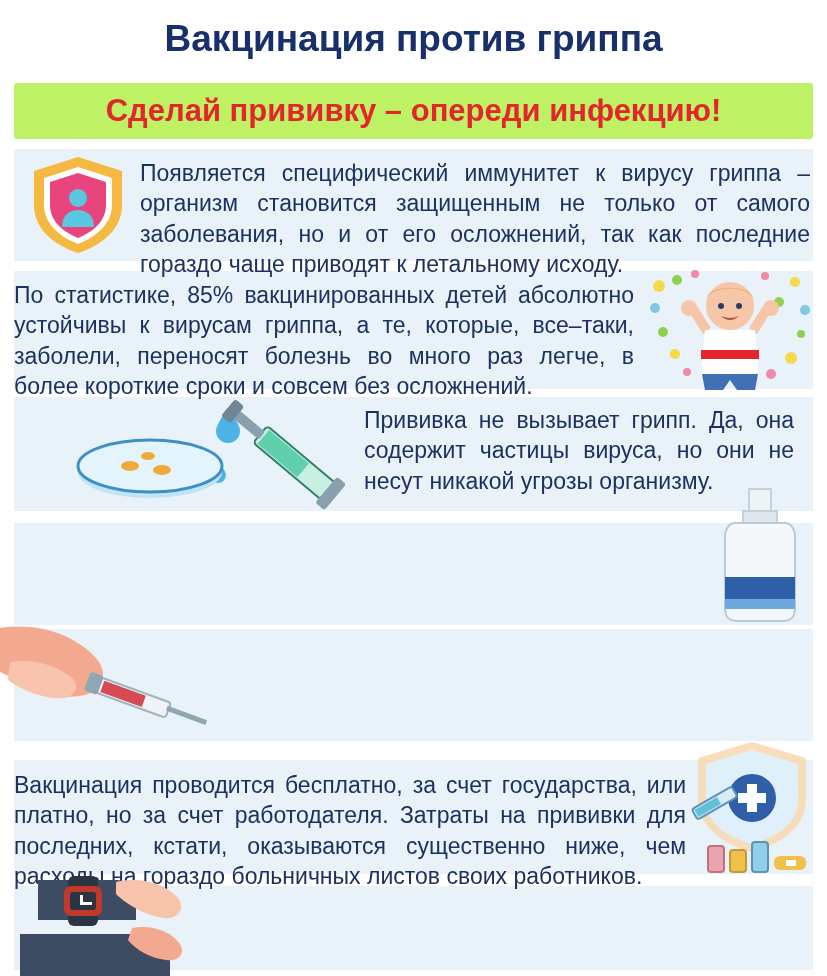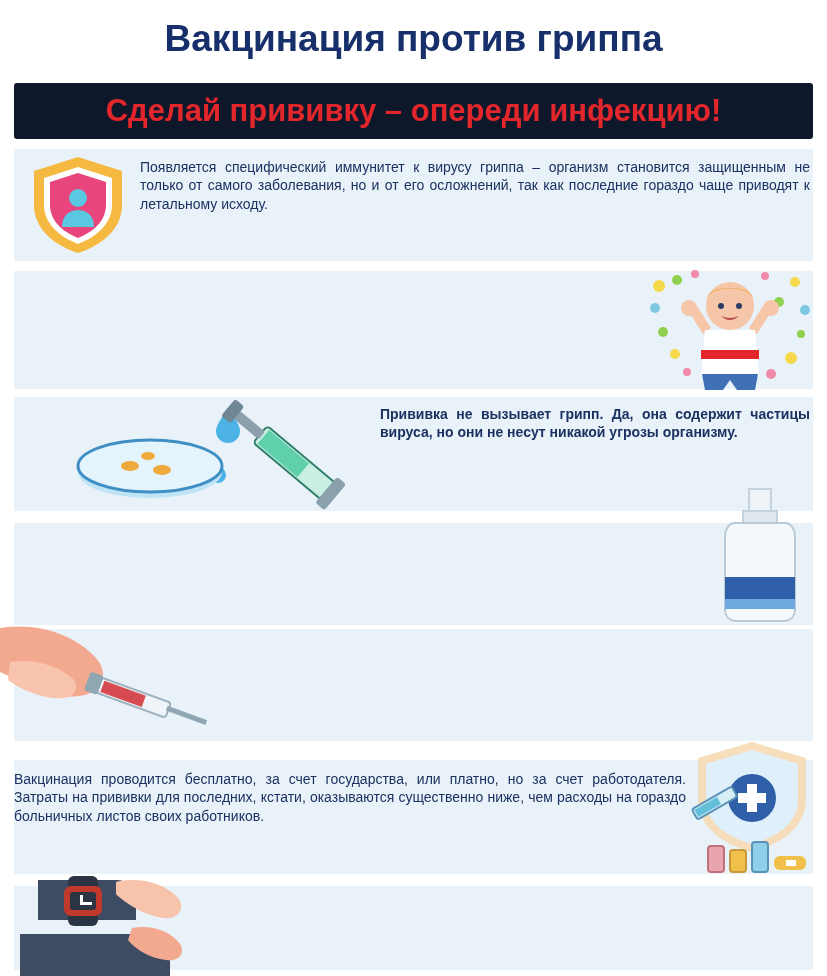--- a/index.html
+++ b/index.html
@@ -23,48 +23,48 @@
     text-align: center;
     font-size: 37px;
     font-weight: bold;
     color: #17306b;
     letter-spacing: 0px;
   }
   .subtitle-band {
     position: absolute;
     left: 14px; top: 83px;
     width: 799px; height: 56px;
-    background: #0f172a;
+    background: #bef264;
     border-radius: 3px;
     display: flex; align-items: center; justify-content: center;
   }
   .subtitle {
     font-size: 31px;
     font-weight: bold;
     color: #e3262b;
     white-space: nowrap;
   }
 
   
   .block {
     position: absolute;
     color: #1b3161;
-    font-size: 14px;
+    font-size: 23px;
     line-height: 1.32;
     text-align: justify;
   }
   .bg-band {
     position: absolute;
     background: #eaf2f9;
   }
 
   
   #b1 { left: 140px; top: 158px; width: 670px; }
   #b2 { left: 14px; top: 280px; width: 620px; }
-  #b3 { left: 380px; top: 405px; width: 430px; font-weight: bold; }
+  #b3 { left: 364px; top: 405px; width: 430px; }
   #b4 { left: 14px; top: 533px; width: 700px; }
   #b5 { left: 222px; top: 637px; width: 588px; }
   #b6 { left: 14px; top: 770px; width: 672px; }
   #b7 { left: 250px; top: 903px; width: 560px; }
 
   #band1 { left: 14px; top: 149px; width: 799px; height: 112px; }
   #band2 { left: 14px; top: 271px; width: 799px; height: 118px; }
   #band3 { left: 14px; top: 397px; width: 799px; height: 114px; }
   #band4 { left: 14px; top: 523px; width: 799px; height: 102px; }
   #band5 { left: 14px; top: 629px; width: 799px; height: 112px; }
@@ -163,20 +163,21 @@
 
       <path d="M57 112 H113 L110 128 H92 L85 118 L78 128 H60 Z" fill="#3f6fb5"></path>
 
       <circle cx="85" cy="44" r="24" fill="#f6c6a8"></circle>
       <path d="M61 40 C61 22 109 22 109 40 C109 30 98 26 85 26 C72 26 61 30 61 40 Z" fill="#e8a33d"></path>
       <circle cx="76" cy="44" r="3" fill="#2b3a67"></circle>
       <circle cx="94" cy="44" r="3" fill="#2b3a67"></circle>
       <path d="M76 54 Q85 62 94 54 Q85 58 76 54 Z" fill="#b8484b"></path>
     </svg>
   </div>
+  <div class="block" id="b2">По статистике, 85% вакцинированных детей абсолютно устойчивы к вирусам гриппа, а те, которые, все–таки, заболели, переносят болезнь во много раз легче, в более короткие сроки и совсем без осложнений.</div>
 
   <div class="art" id="art-petri">
     <svg width="300" height="118" viewBox="0 0 300 118">
 
       <path d="M158 10 C166 22 170 28 170 33 a12 12 0 0 1-24 0 C146 28 150 22 158 10 Z" fill="#4db3e6"></path>
       <path d="M148 62 C153 70 156 74 156 77 a8 8 0 0 1-16 0 C140 74 143 70 148 62 Z" fill="#4db3e6"></path>
 
       <ellipse cx="80" cy="74" rx="72" ry="26" fill="#bfe4f5"></ellipse>
       <ellipse cx="80" cy="68" rx="72" ry="26" fill="#e4f4fc" stroke="#3f8fc4" stroke-width="3"></ellipse>
       <ellipse cx="60" cy="68" rx="9" ry="5" fill="#f0a93b"></ellipse>

